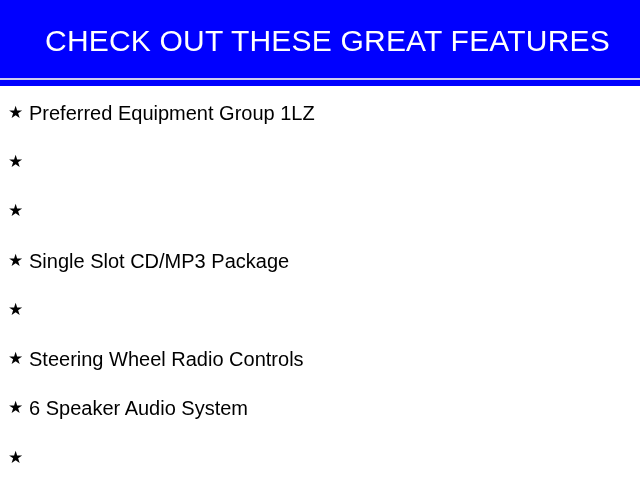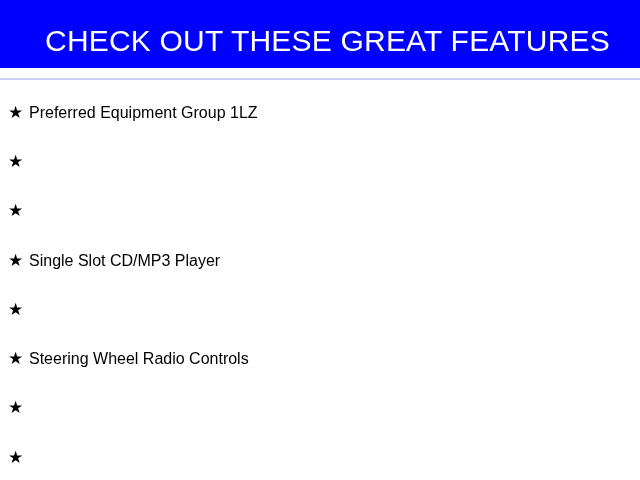--- a/index.html
+++ b/index.html
@@ -18,21 +18,21 @@
     position: relative;
     width: 640px;
     height: 480px;
     background: #ffffff;
   }
   .header-banner {
     position: absolute;
     top: 0;
     left: 0;
     width: 640px;
-    height: 68px;
+    height: 86px;
     background: #0000ff;
     box-sizing: border-box;
   }
   .header-underline {
     position: absolute;
     top: 78px;
     left: 0;
     width: 640px;
     height: 2px;
     background: #cdcdf0;
@@ -73,21 +73,21 @@
     margin-left: 8px;
     color: #000000;
     font-size: 17px;
     line-height: 22px;
     text-align: left;
     flex: 0 0 auto;
   }
   .feature-label {
     display: inline-block;
     color: #000000;
-    font-size: 16px;
+    font-size: 20px;
     line-height: 26px;
     white-space: nowrap;
   }
 </style>
 </head>
 <body>
 
 <div class="page">
 
   <div class="header-banner">
@@ -105,34 +105,35 @@
     <li class="feature-item">
       <span class="feature-bullet">★</span>
     </li>
 
     <li class="feature-item">
       <span class="feature-bullet">★</span>
     </li>
 
     <li class="feature-item">
       <span class="feature-bullet">★</span>
-      <span class="feature-label">Single Slot CD/MP3 Player</span>
+      <span class="feature-label">Single Slot CD/MP3 Package</span>
     </li>
 
     <li class="feature-item">
       <span class="feature-bullet">★</span>
     </li>
 
     <li class="feature-item">
       <span class="feature-bullet">★</span>
       <span class="feature-label">Steering Wheel Radio Controls</span>
     </li>
 
     <li class="feature-item">
       <span class="feature-bullet">★</span>
+      <span class="feature-label">6 Speaker Audio System</span>
     </li>
 
     <li class="feature-item">
       <span class="feature-bullet">★</span>
     </li>
 
   </ul>
 
 </div>
 

